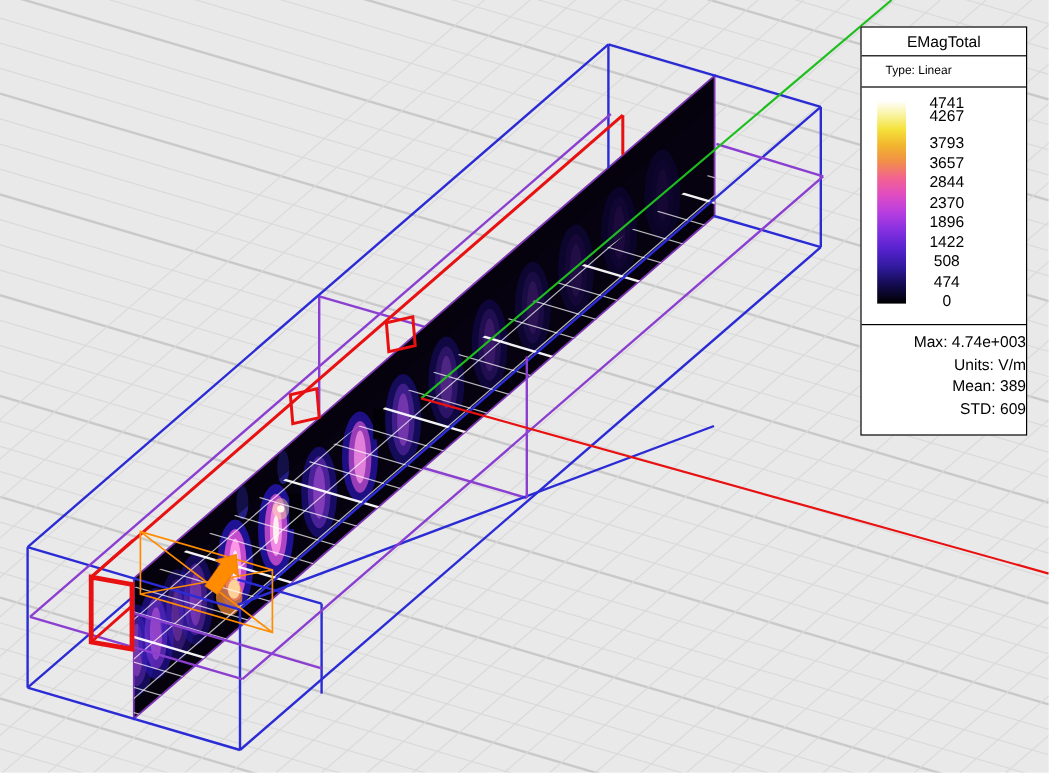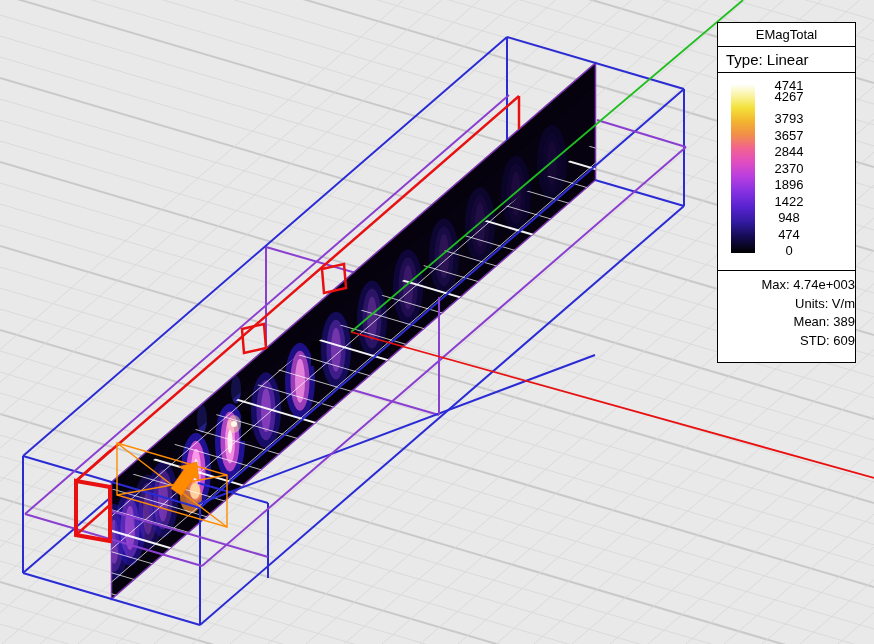--- a/index.html
+++ b/index.html
@@ -4,21 +4,21 @@
 <style>
   html,body{margin:0;padding:0;}
   body{font-family:"Liberation Sans",sans-serif;}
   #app{position:relative;width:874px;height:644px;overflow:hidden;background:#e9e9e9;}
   #scene-svg{position:absolute;left:0;top:0;}
   
   #legend{position:absolute;left:717px;top:22px;width:139px;background:#ffffff;
           border:1px solid #000;box-sizing:border-box;color:#000;}
   .lg-section{border-bottom:1px solid #000;position:relative;box-sizing:border-box;}
   .lg-title{height:24px;line-height:24px;text-align:center;font-size:13px;}
-  .lg-type{height:26px;line-height:26px;padding-left:8px;font-size:15px;}
+  .lg-type{height:26px;line-height:26px;padding-left:20px;font-size:10px;}
   .lg-scale{height:198px;}
   .lg-stats{height:91px;border-bottom:none;padding:5px 0 0 9px;font-size:13px;line-height:18.5px;text-align:right;}
   #colorbar{position:absolute;left:13px;top:11px;width:24px;height:169px;}
   .cb-label{position:absolute;left:40px;width:62px;height:15px;line-height:15px;
             text-align:center;font-size:13px;}
 </style>
 </head>
 <body>
 
 <div id="app" style="background: rgb(233, 233, 233);">
@@ -327,21 +327,21 @@
       <div id="colorbar" style="background: linear-gradient(rgb(255, 255, 255) 0%, rgb(249, 243, 160) 7%, rgb(244, 226, 59) 14%, rgb(242, 181, 46) 22%, rgb(241, 143, 73) 30%, rgb(242, 99, 143) 38%, rgb(225, 77, 192) 46%, rgb(184, 62, 224) 55%, rgb(132, 48, 224) 64%, rgb(87, 34, 207) 73%, rgb(49, 26, 158) 82%, rgb(21, 12, 85) 90%, rgb(0, 0, 0) 100%);"></div>
       <div id="colorbar-labels">
           <div class="cb-label" style="top: 5px;">4741</div>
           <div class="cb-label" style="top: 16px;">4267</div>
           <div class="cb-label" style="top: 38px;">3793</div>
           <div class="cb-label" style="top: 54.5px;">3657</div>
           <div class="cb-label" style="top: 71px;">2844</div>
           <div class="cb-label" style="top: 87.5px;">2370</div>
           <div class="cb-label" style="top: 104px;">1896</div>
           <div class="cb-label" style="top: 120.5px;">1422</div>
-          <div class="cb-label" style="top: 137px;">948</div>
+          <div class="cb-label" style="top: 137px;">508</div>
           <div class="cb-label" style="top: 153.5px;">474</div>
           <div class="cb-label" style="top: 170px;">0</div>
         </div>
     </div>
     <div class="lg-section lg-stats" id="legend-stats">
         <div>Max: 4.74e+003</div>
         <div>Units: V/m</div>
         <div>Mean: 389</div>
         <div>STD: 609</div>
       </div>

